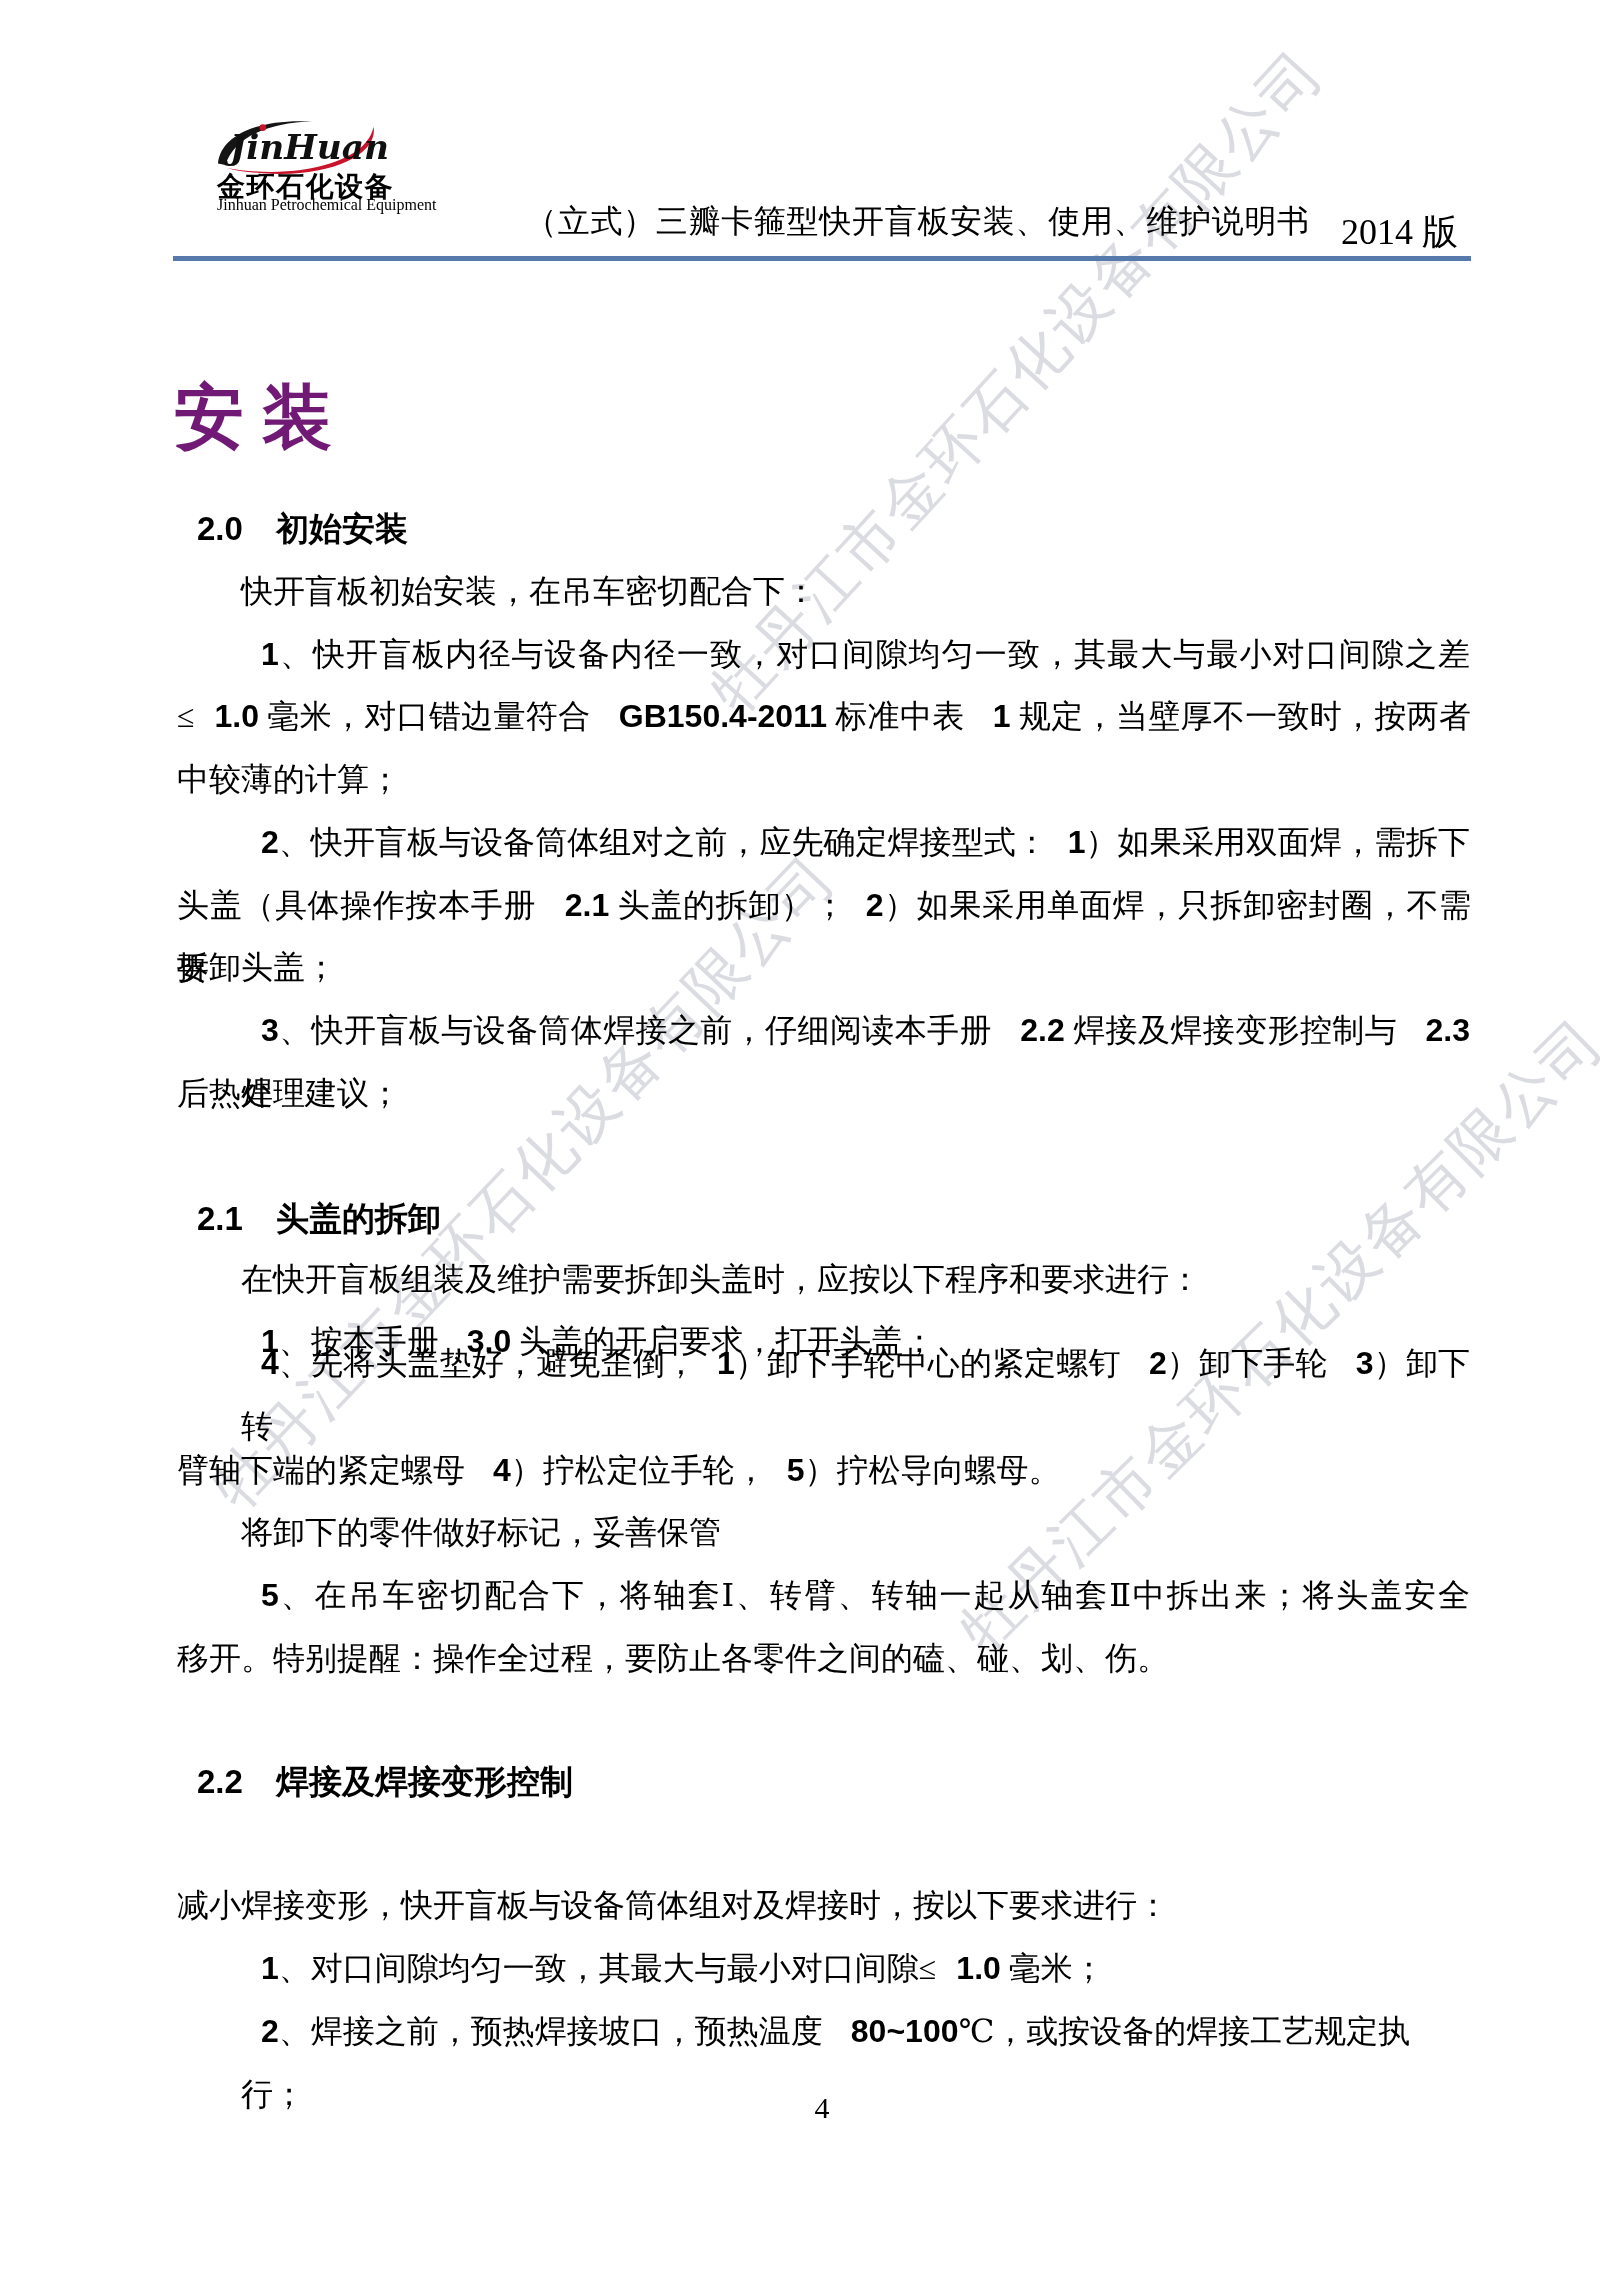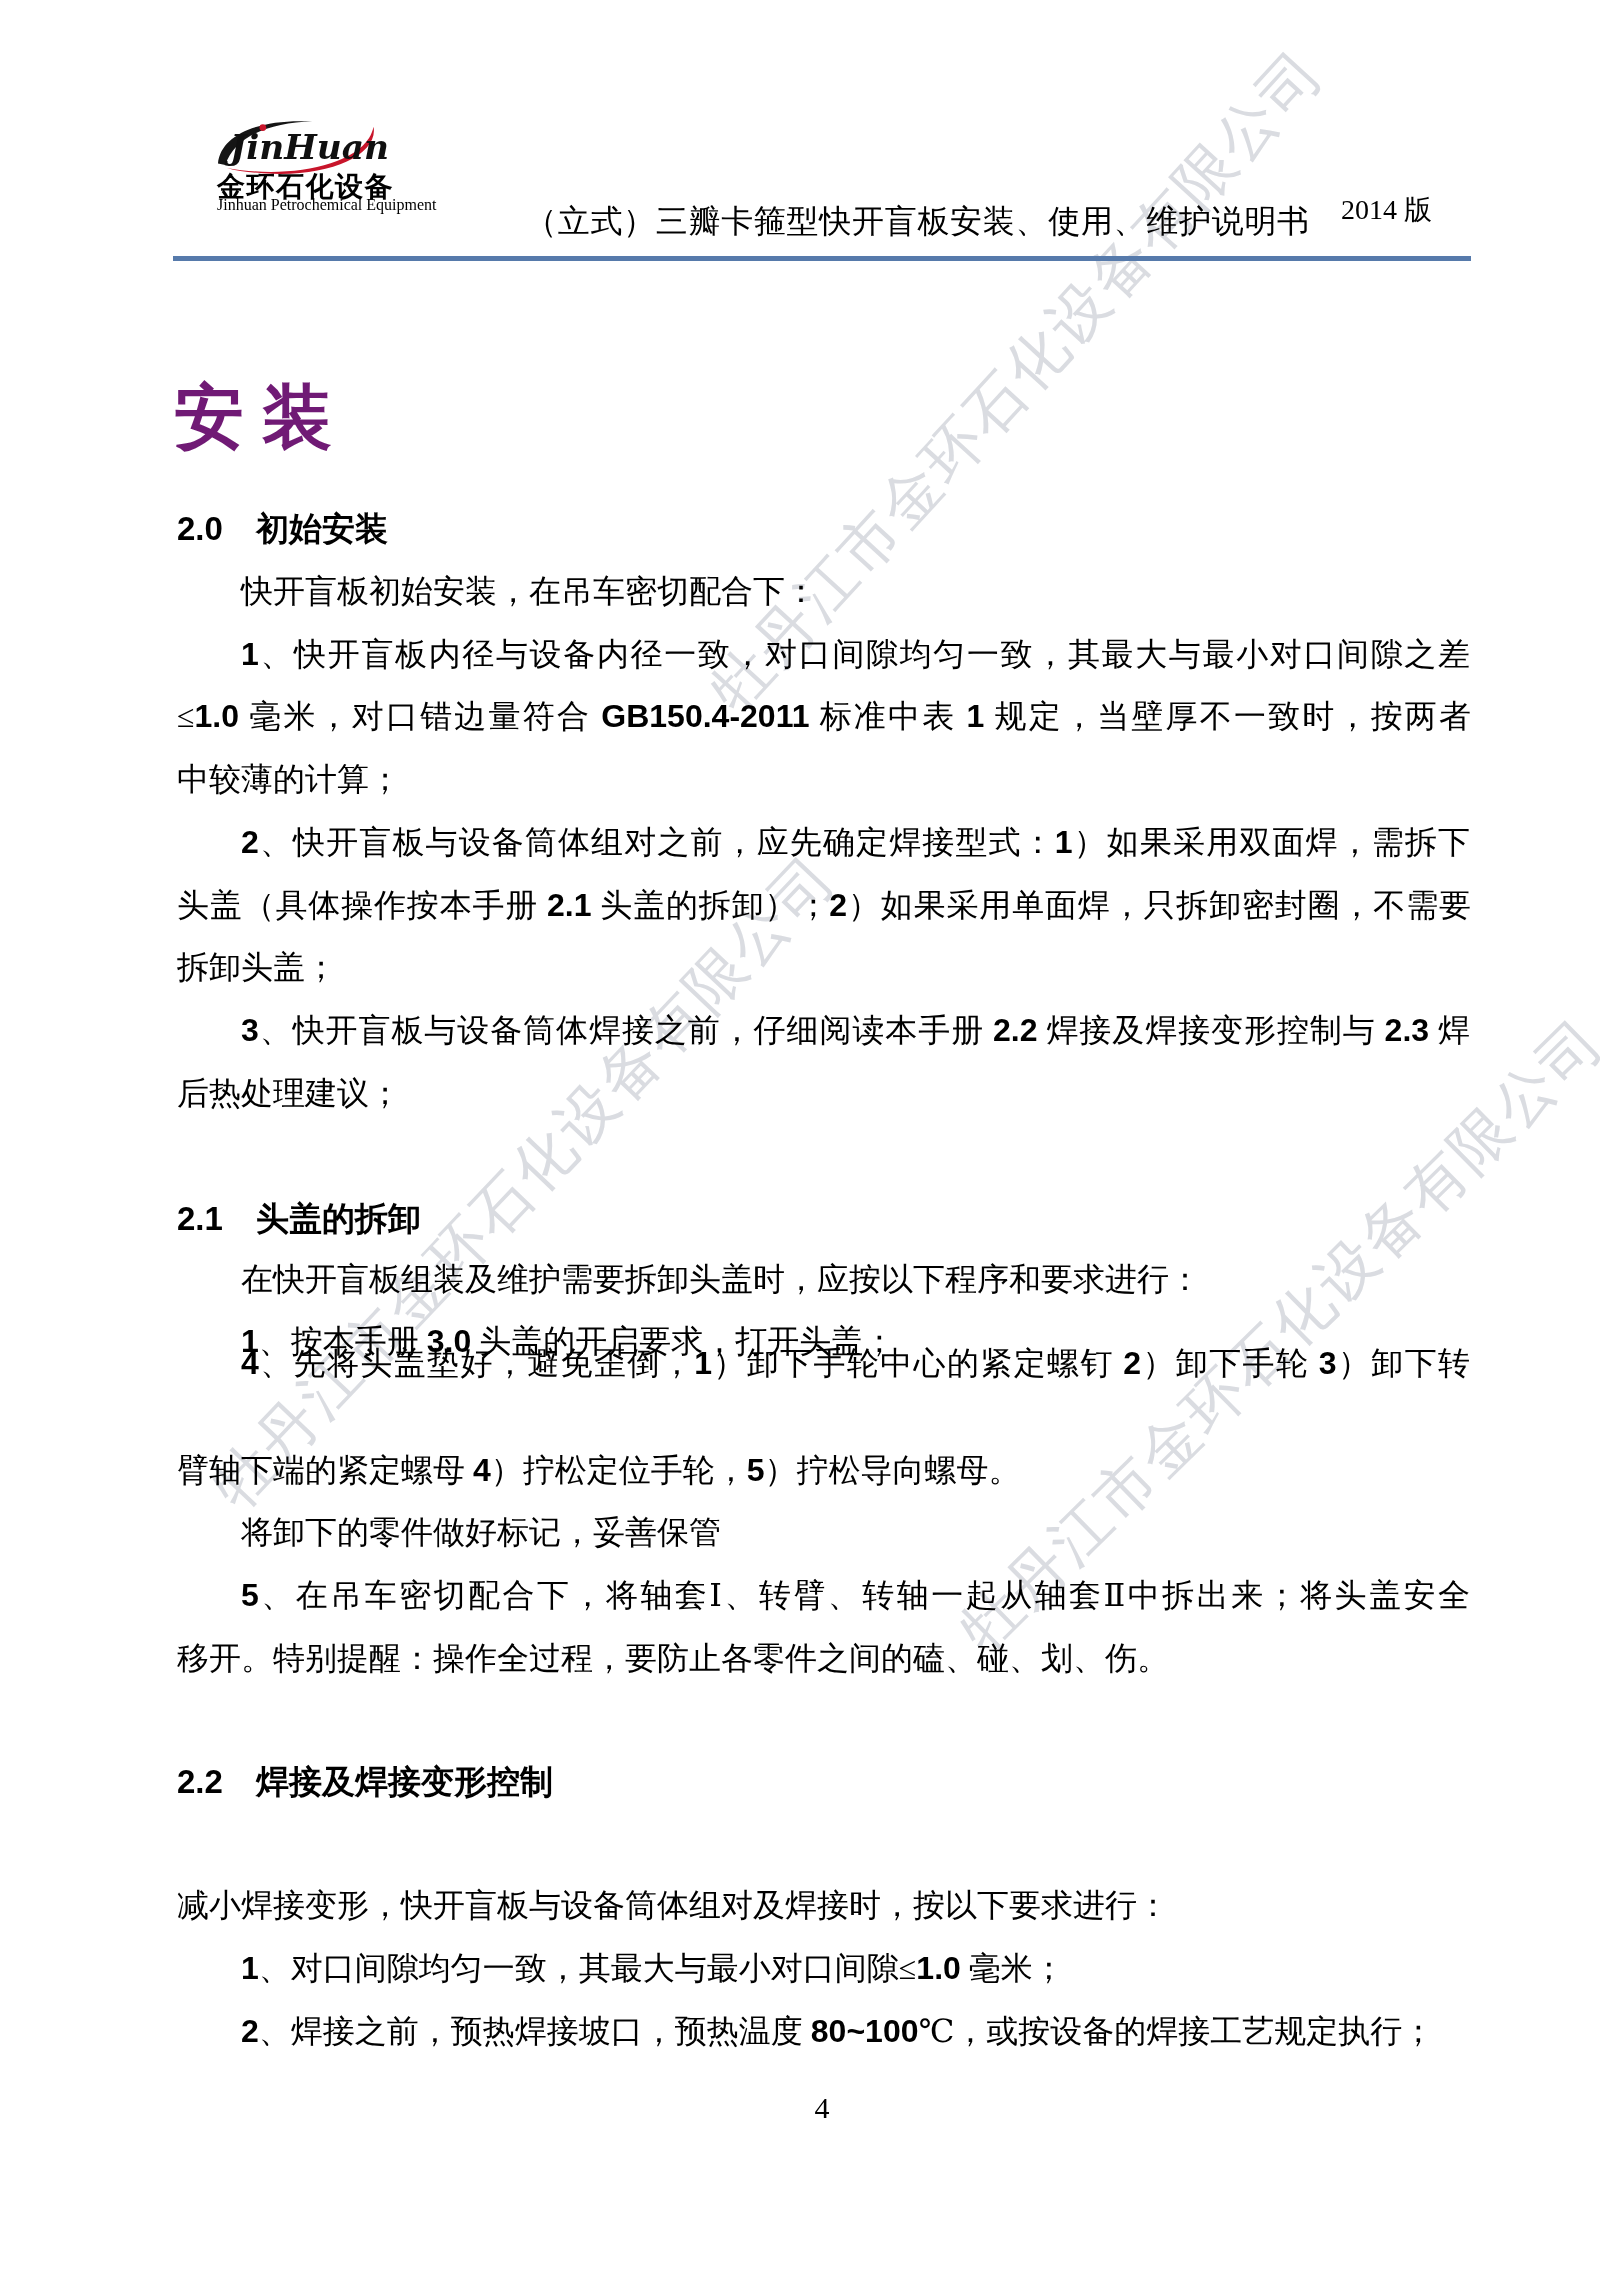--- a/index.html
+++ b/index.html
@@ -37,22 +37,22 @@
   .logo-en{
     position:absolute;left:217px;top:197px;z-index:2;
     font-family:"Liberation Serif","DejaVu Serif",serif;
     font-weight:normal;font-size:16px;line-height:1;white-space:nowrap;
   }
   .doc-title{
     position:absolute;left:525px;top:199px;z-index:2;
     font-size:32px;line-height:45px;letter-spacing:0.7px;white-space:nowrap;
   }
   .edition{
-    position:absolute;left:1341px;top:187px;z-index:2;
-    font-size:28px;line-height:45px;white-space:nowrap;
+    position:absolute;left:1341px;top:210px;z-index:2;
+    font-size:36px;line-height:45px;white-space:nowrap;
   }
   .rule{
     position:absolute;left:173px;top:256px;width:1298px;height:5.2px;
     background:#567aab;z-index:2;
   }
   
   .page-title{
     position:absolute;left:174px;top:375px;z-index:2;
     font-family:"Liberation Sans","DejaVu Sans",sans-serif;
     font-weight:bold;font-size:70px;letter-spacing:18px;line-height:1.2;
@@ -67,20 +67,21 @@
   }
   .line{
     position:absolute;left:177px;width:1294px;height:63px;line-height:63px;
     font-size:32px;
   }
   .line.indent{padding-left:64px;width:1229px;}
   .line.fill{text-align:justify;text-align-last:justify;}
   .num{
     font-family:"Liberation Sans","DejaVu Sans",sans-serif;
     font-weight:bold;
+    margin-left:20px;
   }
   .heading .num{font-family:"Liberation Sans","DejaVu Sans",sans-serif;}
   
   .pagenum{
     position:absolute;left:173px;top:2091px;width:1298px;z-index:1;
     text-align:center;font-size:30px;line-height:33px;
   }
 </style>
 </head>
 <body>

